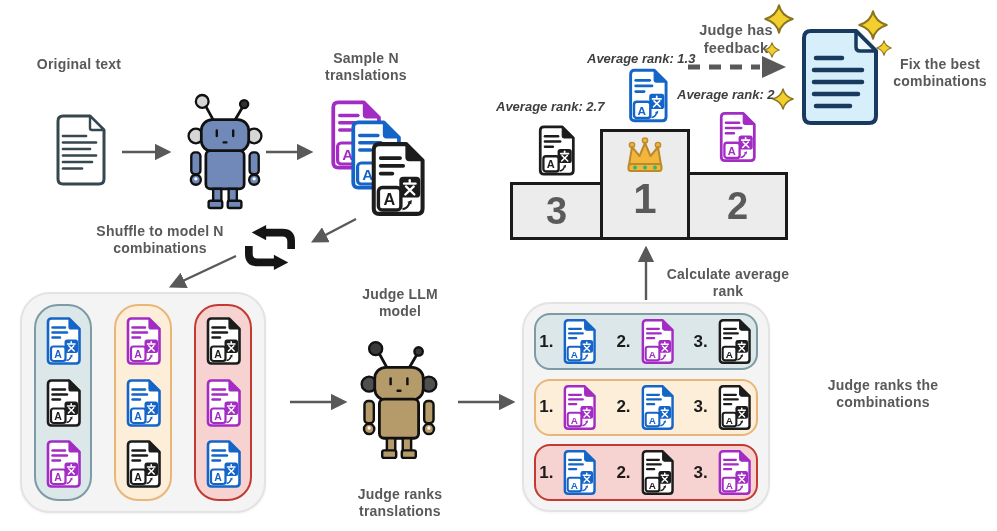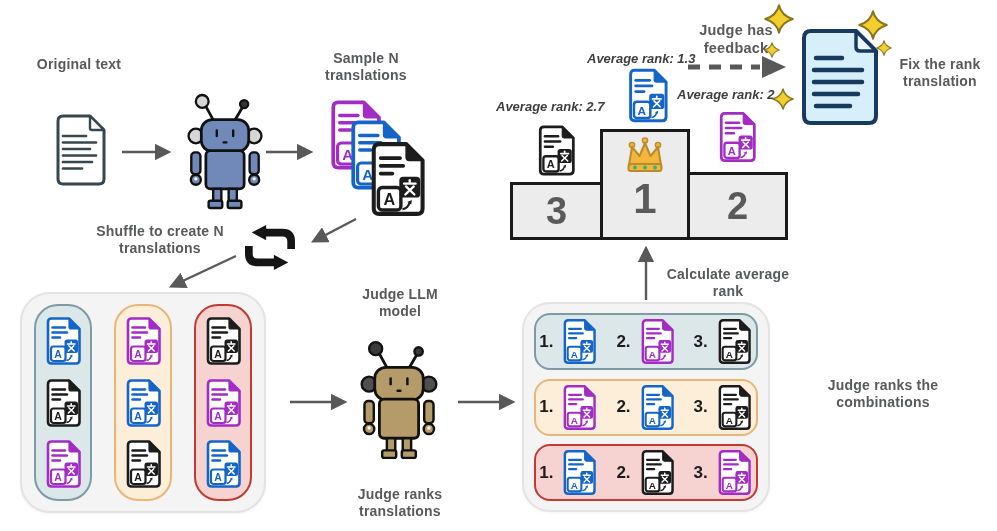--- a/index.html
+++ b/index.html
@@ -172,21 +172,21 @@
     <line x1="30.8" y1="30.8" x2="25.4" y2="36"></line>
     <line x1="25.8" y1="30.8" x2="31.2" y2="36"></line>
   </g>
   <rect x="8" y="31.5" width="14.5" height="14.5" rx="2.5" fill="#fff" stroke="#1c1c1c" stroke-width="2.2"></rect>
   <text x="15" y="43" text-anchor="middle" font-size="10.5" font-weight="bold" fill="#1c1c1c" font-family="'Liberation Sans',sans-serif">A</text>
   <path d="M23.5,45.5 Q27,45 28,41.5" stroke="#1c1c1c" stroke-width="1.4" fill="none"></path>
   <path d="M29.6,39.6 l-3,1.2 2.6,1.6 Z" fill="#1c1c1c"></path>
   </svg>
     </span>
 
-  <div class="lbl" style="left:85px;top:223px;width:150px;">Shuffle to create N translations</div>
+  <div class="lbl" style="left:85px;top:223px;width:150px;">Shuffle to model N combinations</div>
   <svg class="icon" style="left:239px;top:222px;width:62px;height:50px;" viewBox="0 0 64 52">
     <path d="M54,28 V20 Q54,11 45,11 H26" stroke="#151515" stroke-width="8" fill="none"></path>
     <polygon points="28,3 28,19 13,11" fill="#151515"></polygon>
     <path d="M10,25 V33 Q10,42 19,42 H38" stroke="#151515" stroke-width="8" fill="none"></path>
     <polygon points="36,34 36,50 51,42" fill="#151515"></polygon>
   </svg>
 
   <div class="panel" style="left:20px;top:292px;width:246px;height:221px;">
     <div class="cols">
         <div class="doc-column" style="background: rgb(220, 231, 234); border-color: rgb(125, 155, 164);">
@@ -748,15 +748,15 @@
     <path d="M8,12 Q8,5 15,5 L60,5 L80,25 L80,90 Q80,97 73,97 L15,97 Q8,97 8,90 Z" fill="var(--c-fix-fill)" stroke="var(--c-fix-outline)" stroke-width="4" stroke-linejoin="round"></path>
     <path d="M60,5 L80,25 L64,25 Q60,25 60,21 Z" fill="var(--c-fix-fold)" stroke="var(--c-fix-outline)" stroke-width="3.5" stroke-linejoin="round"></path>
     <g stroke="var(--c-fix-outline)" stroke-width="4.5" stroke-linecap="round">
       <line x1="20" y1="32" x2="46" y2="32"></line>
       <line x1="18" y1="44" x2="66" y2="44"></line>
       <line x1="18" y1="56" x2="66" y2="56"></line>
       <line x1="18" y1="68" x2="62" y2="68"></line>
       <line x1="20" y1="80" x2="54" y2="80"></line>
     </g>
   </svg>
-  <div class="lbl" style="left:884px;top:56px;width:112px;">Fix the rank translation</div>
+  <div class="lbl" style="left:884px;top:56px;width:112px;">Fix the best combinations</div>
 
 </div>
 
 </body></html>

